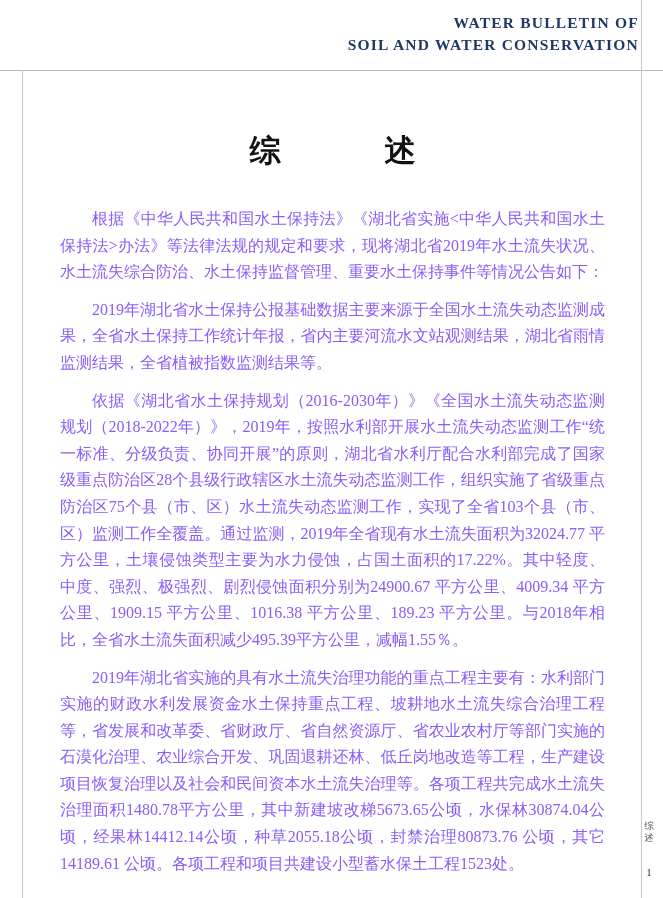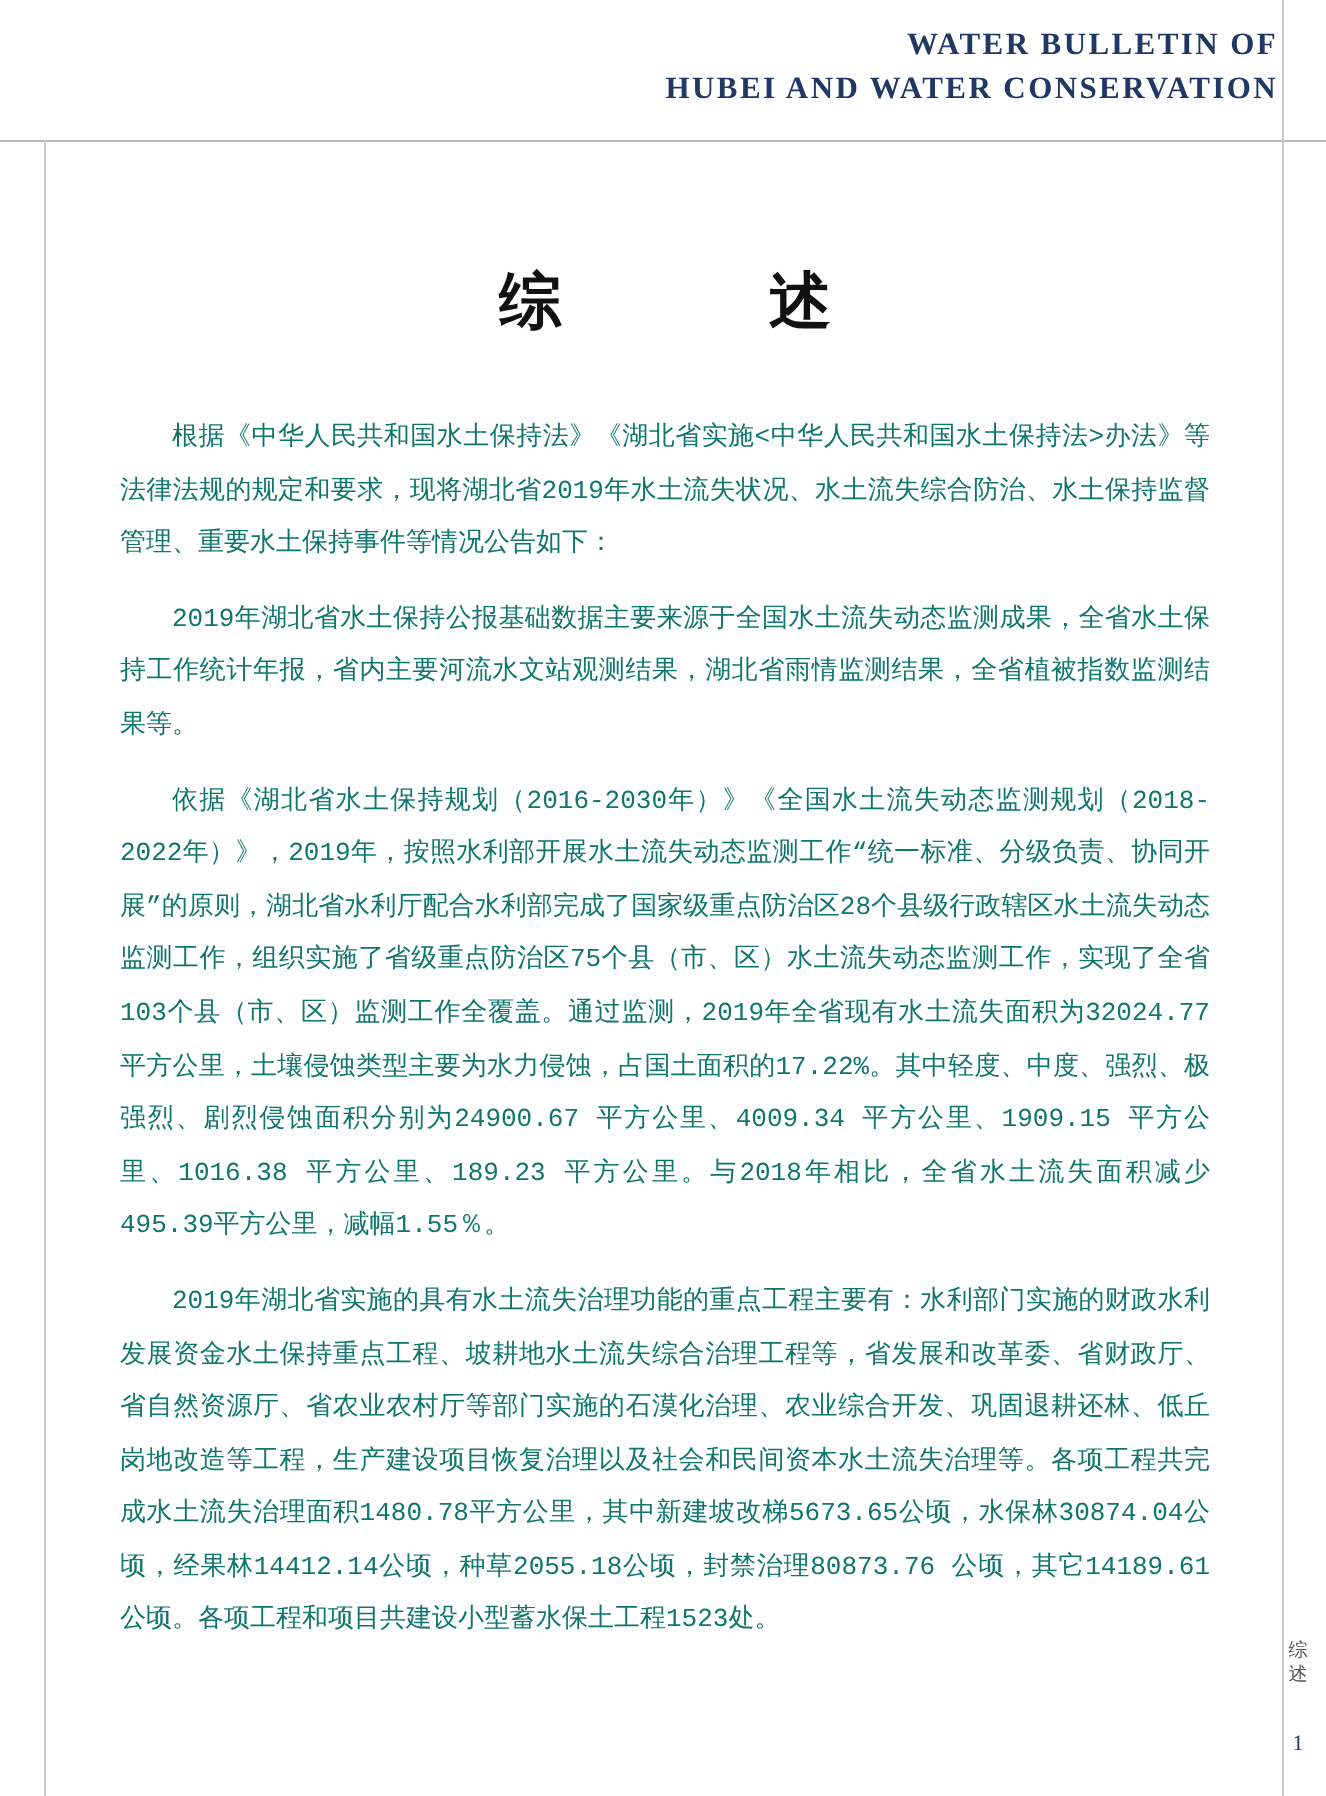--- a/index.html
+++ b/index.html
@@ -80,27 +80,27 @@
     font-weight: bold;
     font-size: 31px;
     letter-spacing: 14px;
     color: #111111;
     margin: 0 0 34px 0;
     padding-left: 14px;
   }
 
   p.para {
     margin: 0 0 2px 0;
-    font-size: 13px;
+    font-size: 16px;
     line-height: 26.6px;
     text-align: justify;
     text-justify: inter-ideograph;
     text-indent: 2em;
-    color: #0f766e;
-    font-family: Liberation Mono, monospace;
+    color: #8b5cf6;
+    font-family: Liberation Serif, serif;
   }
   p.gap {
     margin-top: 11px;
   }
 
   
   .side-label {
     position: absolute;
     right: 8px;
     top: 820px;
@@ -122,21 +122,21 @@
     color: #1f3864;
     font-family: "Liberation Serif", serif;
   }
 </style>
 </head>
 <body>
 
 <div class="header">
   <div class="header-title">
     <span class="line1">WATER  BULLETIN  OF</span>
-    <span class="line2">HUBEI AND WATER CONSERVATION</span>
+    <span class="line2">SOIL AND WATER CONSERVATION</span>
   </div>
 </div>
 <div class="header-rule"></div>
 <div class="vrule-left"></div>
 <div class="vrule-right"></div>
 
 <div class="page">
   <h1 class="doc-title">综　　述</h1>
 
   <p class="para">根据《中华人民共和国水土保持法》《湖北省实施&lt;中华人民共和国水土保持法&gt;办法》等法律法规的规定和要求，现将湖北省2019年水土流失状况、水土流失综合防治、水土保持监督管理、重要水土保持事件等情况公告如下：</p>

